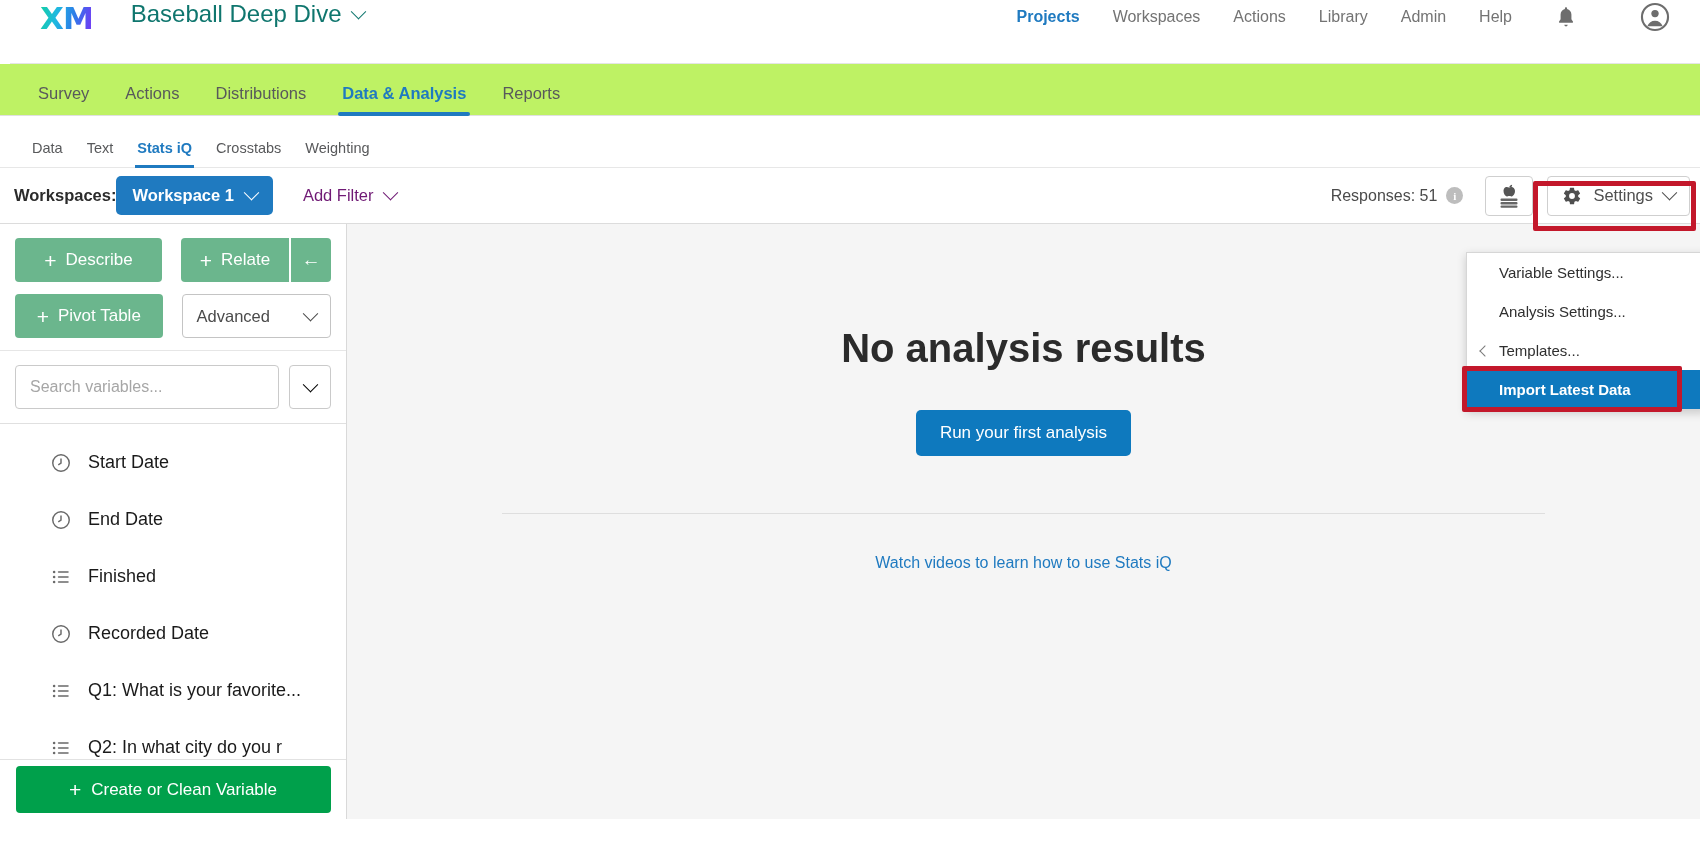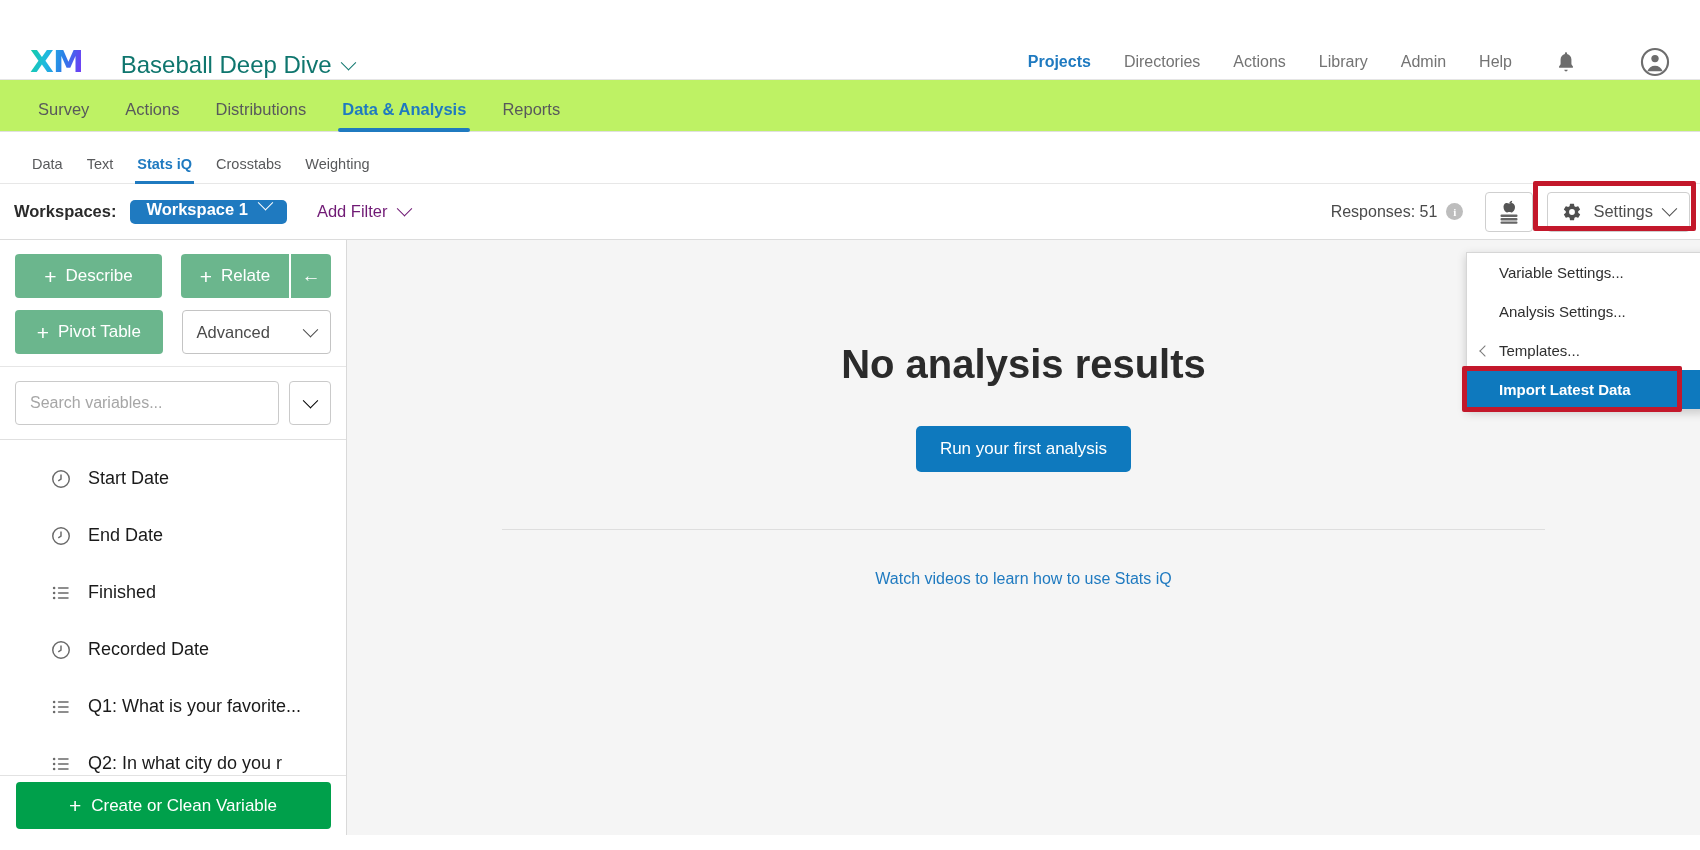--- a/index.html
+++ b/index.html
@@ -6,23 +6,24 @@
   html, body {
     width: 1700px; height: 850px;
     font-family: "Liberation Sans", sans-serif;
     background: #ffffff;
     overflow: hidden;
   }
   .app { position: relative; width: 1700px; height: 850px; }
 
   
   .topbar {
-    height: 80px; display: flex; align-items: flex-end;
+    height: 64px; display: flex; align-items: flex-start;
     padding: 0 28px 0 30px; background: #fff;
     border-bottom: 1px solid #e5e5e5;
+    margin-left: 10px;
   }
   .xm-logo {
     font-size: 31px; font-weight: bold; letter-spacing: -1px;
     background: linear-gradient(100deg, #12d0a0 0%, #1fb9e0 32%, #2c7de8 62%, #7b2ff7 100%);
     -webkit-background-clip: text; background-clip: text;
     -webkit-text-fill-color: transparent; color: #2c7de8;
     font-family: "DejaVu Sans", sans-serif;
   }
   .proj-title {
     margin-left: 38px; font-size: 24px; color: #0f766e; font-weight: 400;
@@ -68,22 +69,22 @@
     height: 3.5px; background: #1f7ac0;
   }
 
   
   .wsbar {
     height: 56px; display: flex; align-items: center; padding: 0 10px 0 14px;
     background: #fff; border-bottom: 1px solid #dcdcdc; position: relative;
   }
   .ws-label { font-size: 16.5px; color: #2b2b2b; font-weight: 600; }
   .ws-pill {
-    margin-left: 14px; background: #1f7ac0; color: #fff; border-radius: 5px;
-    height: 24px; padding: 0 16px; display: flex; gap: 12px;
+    background: #1f7ac0; color: #fff; border-radius: 5px;
+    height: 39px; padding: 0 16px; display: flex; align-items: center; gap: 12px;
     font-size: 16.5px; font-weight: 600; cursor: pointer;
   }
   .addfilter {
     margin-left: 30px; font-size: 16.5px; color: #701a75; cursor: pointer;
     display: flex; align-items: center; gap: 11px;
   }
   .ws-right { margin-left: auto; display: flex; align-items: center; gap: 0; }
   .resp-text { font-size: 16px; color: #4b4b4b; }
   .info-dot {
     display: inline-flex; align-items: center; justify-content: center;
@@ -211,21 +212,21 @@
 <div class="app">
 
   <div class="topbar">
     <span class="xm-logo">XM</span>
     <div class="proj-title">
       <span>Baseball Deep Dive</span>
       <i class="chev"></i>
     </div>
     <nav class="topnav">
       <a class="active">Projects</a>
-      <a>Directories</a>
+      <a>Workspaces</a>
       <a>Actions</a>
       <a>Library</a>
       <a>Admin</a>
       <a>Help</a>
       <span class="icon-btn" style="margin-left:8px">
         <svg width="26" height="26" viewBox="0 0 24 24" fill="#6d6d6d">
           <path d="M12 3c-.6 0-1 .5-1 1v.6C8.7 5.1 7 7.2 7 9.6V14l-1.4 2.1c-.3.5 0 1.2.6 1.2h11.6c.6 0 .9-.7.6-1.2L17 14V9.6c0-2.4-1.7-4.5-4-5V4c0-.5-.4-1-1-1z"></path>
           <path d="M10.4 19.2c.2.9.9 1.5 1.6 1.5s1.4-.6 1.6-1.5h-3.2z"></path>
         </svg>
       </span>

